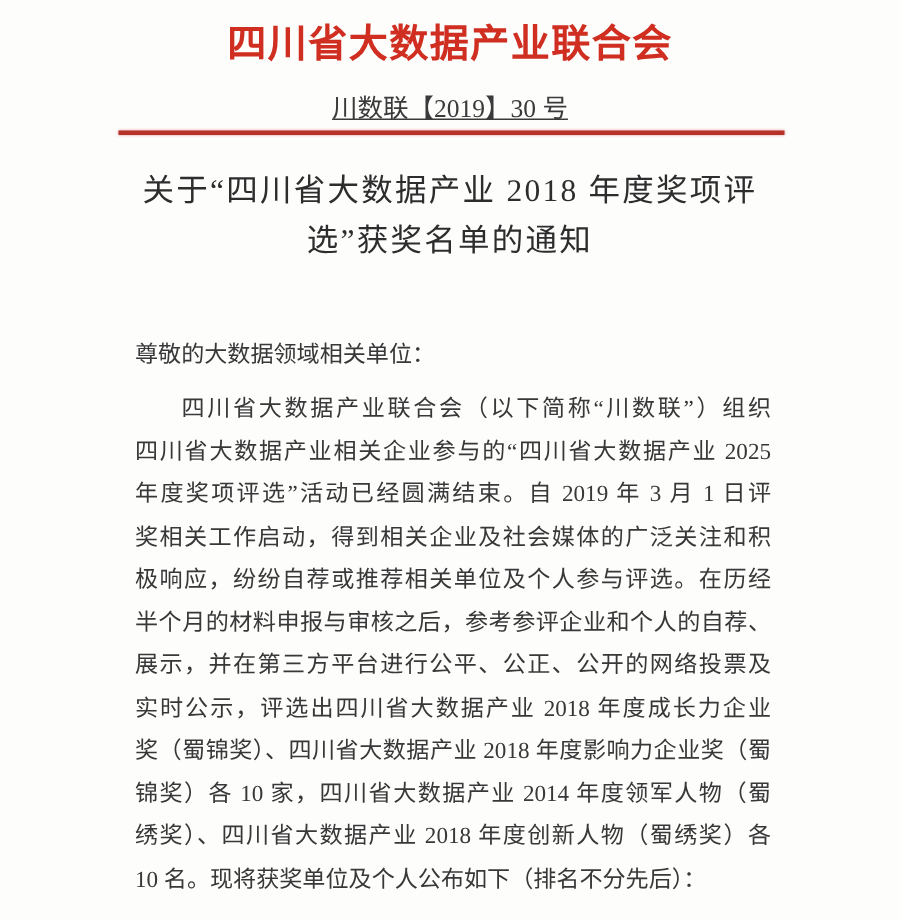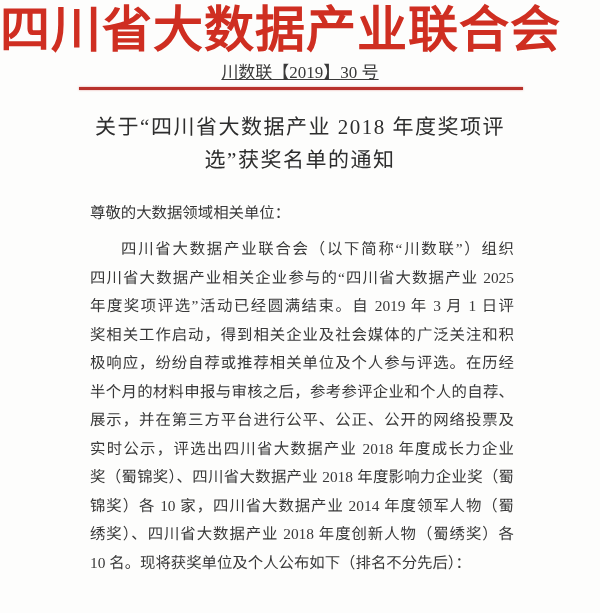--- a/index.html
+++ b/index.html
@@ -15,21 +15,22 @@
     background: #fdfdfc;
     font-family: "Liberation Serif", "DejaVu Serif", serif;
     color: var(--text, #333333);
   }
   
   .org-name {
     position: absolute;
     top: 5px;
     left: 0;
     width: 100%;
-    font-size: 50px;
+    text-align: center;
+    font-size: 26px;
     line-height: 50px;
     font-weight: 700;
     letter-spacing: 1px;
     color: var(--red, #cf2e21);
     white-space: nowrap;
   }
   
   .doc-number {
     position: absolute;
     top: 61px;
@@ -72,20 +73,21 @@
     top: 198px;
     left: 90px;
     width: 424px;
     font-size: 15.4px;
     color: #383838;
   }
   .greeting {
     line-height: 30px;
     margin-bottom: 7px;
     white-space: nowrap;
+    margin-top: 24px;
   }
   .bline {
     line-height: 28.5px;
     text-align: justify;
     text-align-last: justify;
     overflow: hidden;
     white-space: nowrap;
   }
   .bline.indent { text-indent: 31px; }
   .bline.last {

